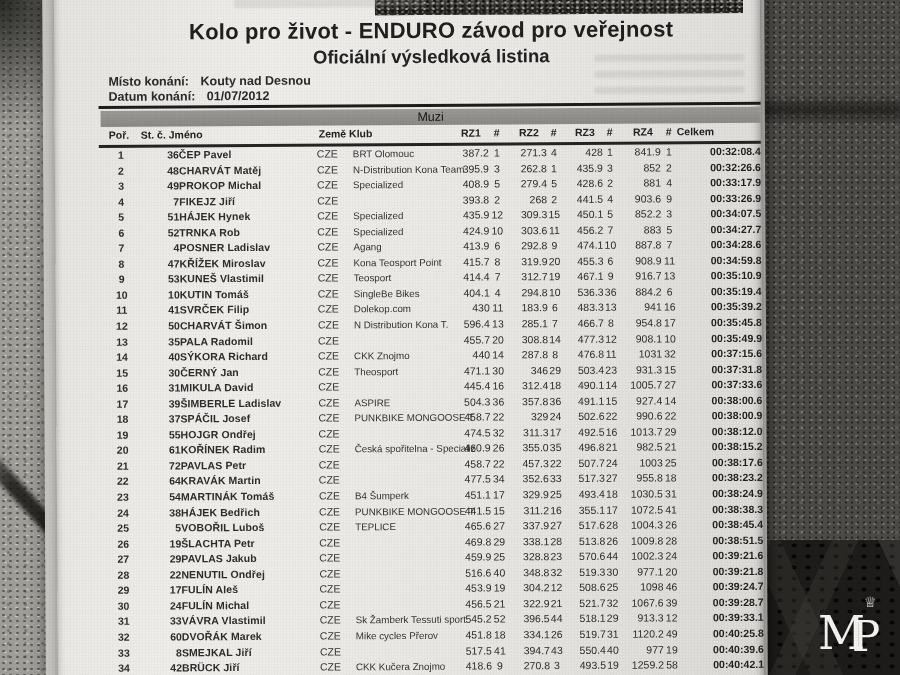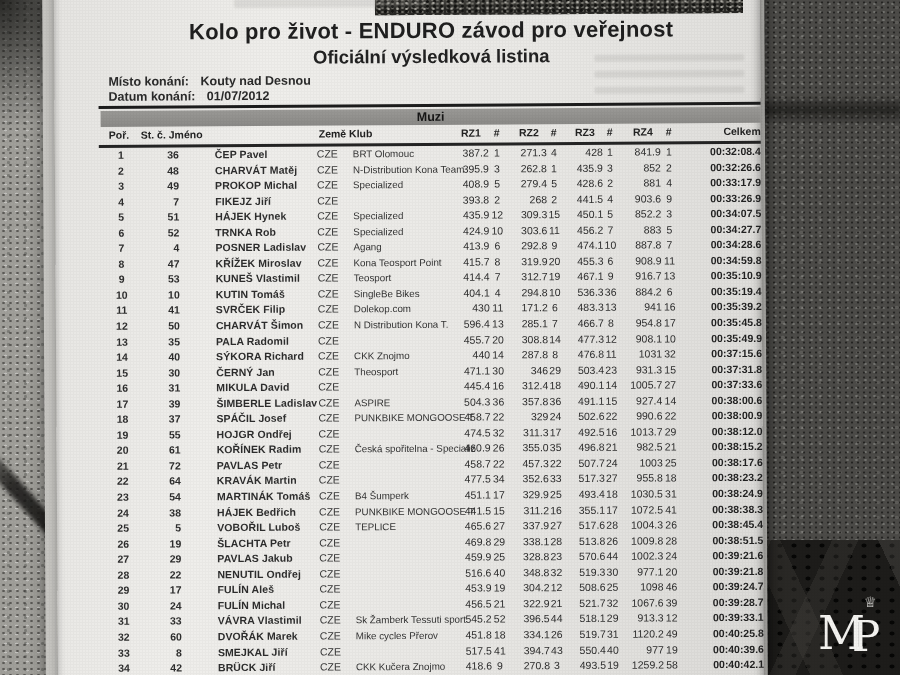--- a/index.html
+++ b/index.html
@@ -70,40 +70,40 @@
     font-size:18.5px;font-weight:700;color:#222;}
   .meta{position:absolute;left:54px;font-size:12.5px;font-weight:700;color:#2a2a2a;}
   .meta .lbl{display:inline-block;}
   .meta .val{display:inline-block;margin-left:8px;font-weight:700;}
   .meta-place{top:93px;}
   .meta-date{top:108px;}
   .hr-thick{position:absolute;left:44px;top:124px;width:662px;height:3px;background:#1c1c1c;}
 
   .muzi-bar{position:absolute;left:46px;top:129px;width:660px;height:16px;
     background:linear-gradient(180deg,#9a9996,#8b8a87);display:flex;align-items:center;justify-content:center;}
-  .muzi-bar span{font-size:12.5px;font-weight:700;color:#161616;}
+  .muzi-bar span{font-size:12.5px;font-weight:400;color:#161616;}
 
   .grid{display:grid;grid-template-columns:36px 40px 138px 36px 106px 30px 16px 42px 14px 42px 14px 44px 16px 84px;}
   .thead{position:absolute;left:48px;top:147px;width:658px;height:14px;
     font-size:10.5px;font-weight:700;color:#222;}
   .thead .h{white-space:nowrap;}
   .h-por{grid-column:1;padding-left:6px;}
   .h-stc{grid-column:2/4;padding-left:2px;}
   .h-zeme{grid-column:4/6;padding-left:2px;}
   .h-rz{text-align:right;padding-right:8px;}
   .h-hash{text-align:center;}
-  .h-celkem{text-align:right;}
+  .h-celkem{text-align:left;}
   .hr-header{position:absolute;left:44px;top:163px;width:662px;height:2.5px;background:#242424;}
 
   .rows{position:absolute;left:48px;top:166px;width:658px;}
   .trow{height:15.56px;line-height:15.56px;font-size:10.5px;color:#2d2d2d;}
   .trow .c{white-space:nowrap;overflow:visible;}
   .c-pos{text-align:center;font-weight:700;}
   .c-num{text-align:right;font-weight:700;}
-  .c-name{font-weight:700;letter-spacing:.1px;margin-left:36px;}
+  .c-name{font-weight:700;letter-spacing:.1px;}
   .c-country{font-weight:400;color:#333;}
   .c-club{font-size:9.8px;font-weight:400;color:#333;}
   .c-rz{text-align:right;font-weight:400;}
   .c-hash{text-align:center;font-weight:400;}
   .c-total{text-align:right;font-weight:700;color:#222;}
 
   
   .mp{position:absolute;left:818px;top:598px;width:80px;height:70px;color:#f4f3f0;
       font-family:"DejaVu Serif",serif;}
   .mp .m{position:absolute;left:0;top:12px;font-size:46px;line-height:46px;font-weight:400;}
@@ -336,21 +336,21 @@
       <span class="c c-total">00:35:19.4</span>
     </div>
       <div class="trow grid">
       <span class="c c-pos">11</span>
       <span class="c c-num">41</span>
       <span class="c c-name">SVRČEK Filip</span>
       <span class="c c-country">CZE</span>
       <span class="c c-club">Dolekop.com</span>
       <span class="c c-rz">430</span>
       <span class="c c-hash">11</span>
-      <span class="c c-rz">171.2</span>
+      <span class="c c-rz">183.9</span>
       <span class="c c-hash">6</span>
       <span class="c c-rz">483.3</span>
       <span class="c c-hash">13</span>
       <span class="c c-rz">941</span>
       <span class="c c-hash">16</span>
       <span class="c c-total">00:35:39.2</span>
     </div>
       <div class="trow grid">
       <span class="c c-pos">12</span>
       <span class="c c-num">50</span>

